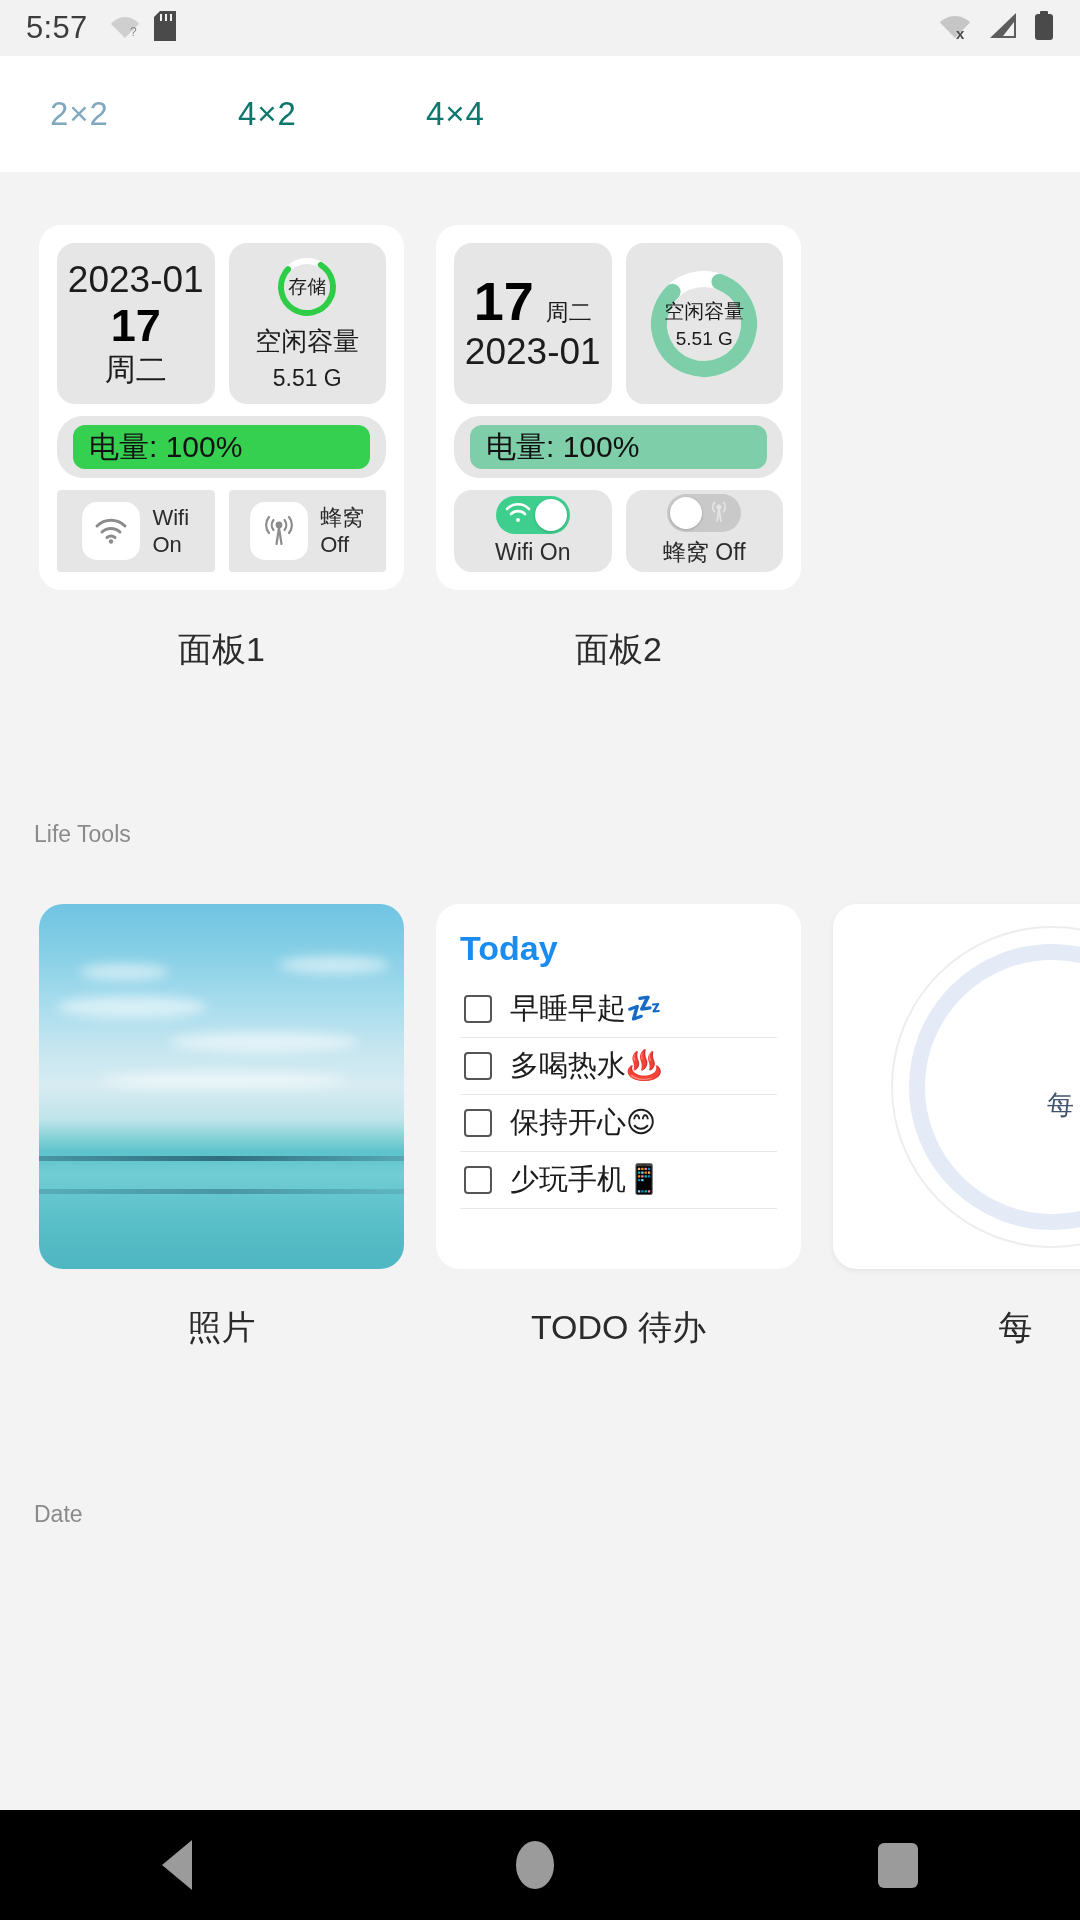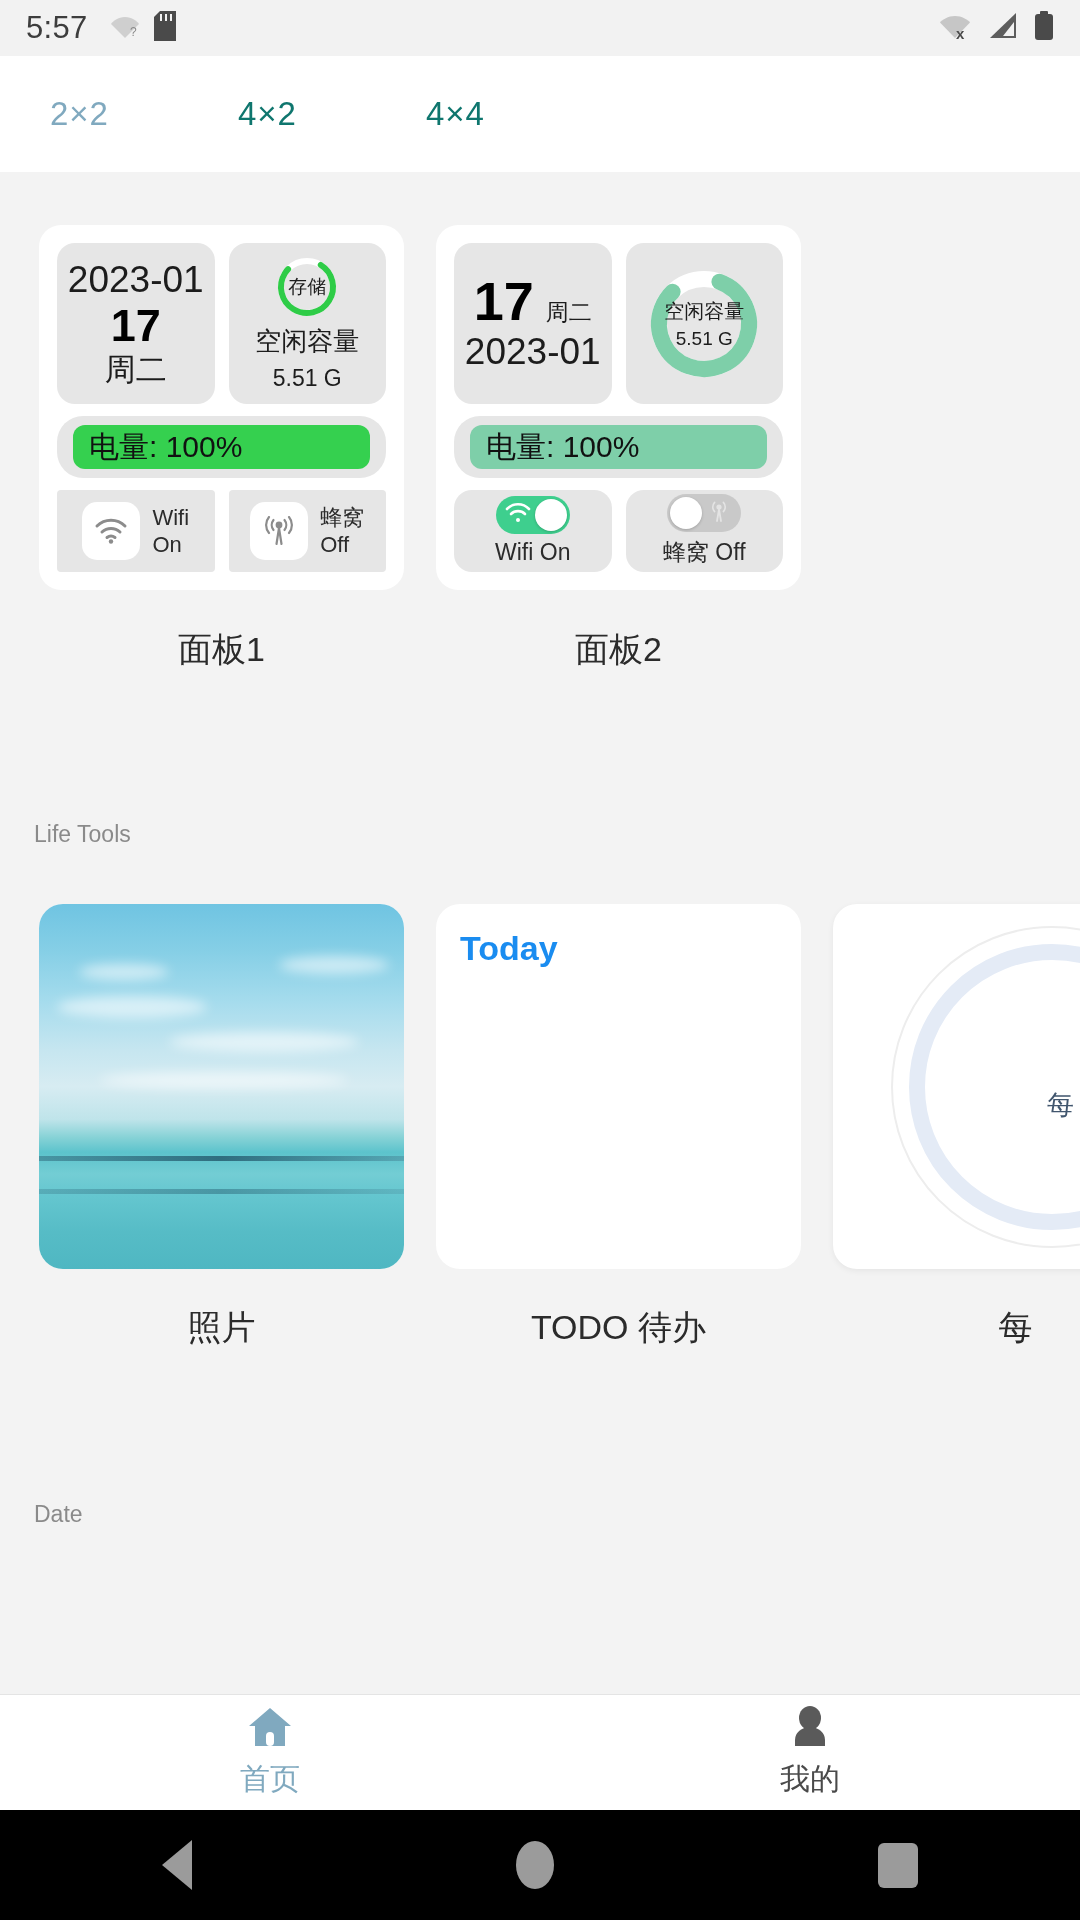--- a/index.html
+++ b/index.html
@@ -430,57 +430,55 @@
             <span class="horizon" style="top:285px; opacity:.55;"></span>
           </div>
         </div>
         <div class="tool-caption">照片</div>
       </div>
 
       <div class="tool-col">
         <div class="tool-card">
           <div class="todo">
             <div class="todo-title">Today</div>
+            <div class="todo-list">
+              <div class="todo-item">
+                <span class="cbox"></span>
+                <span class="todo-text">早睡早起💤</span>
+              </div>
+              <div class="todo-item">
+                <span class="cbox"></span>
+                <span class="todo-text">多喝热水♨️</span>
+              </div>
+              <div class="todo-item">
+                <span class="cbox"></span>
+                <span class="todo-text">保持开心😊</span>
+              </div>
+              <div class="todo-item">
+                <span class="cbox"></span>
+                <span class="todo-text">少玩手机📱</span>
+              </div>
+            </div>
           </div>
         </div>
         <div class="tool-caption">TODO 待办</div>
       </div>
 
       <div class="clip-col">
         <div class="clip-card">
           <span class="clip-ring-outer"></span>
           <span class="clip-ring-inner"></span>
           <span class="clip-text">每</span>
         </div>
         <div class="clip-caption">每</div>
       </div>
     </div>
 
     <div class="section-title" style="padding-top:150px">Date</div>
   </div>
 
-  <div class="bottom-nav">
-    <div class="nav-item active">
-      <span>
-        <svg width="46" height="42" viewBox="0 0 46 42">
-          <path d="M23 2 L44 20 L38 20 L38 40 L8 40 L8 20 L2 20 Z" fill="#80a9bf"></path>
-          <rect x="19" y="26" width="8" height="14" rx="4" fill="#ffffff"></rect>
-        </svg>
-      </span>
-      <span class="nav-label">首页</span>
-    </div>
-    <div class="nav-item inactive">
-      <span>
-        <svg width="46" height="42" viewBox="0 0 46 42">
-          <ellipse cx="23" cy="12" rx="11" ry="12" fill="#5a5a5a"></ellipse>
-          <path d="M8 40 L8 34 A15 13 0 0 1 38 34 L38 40 Z" fill="#5a5a5a"></path>
-        </svg>
-      </span>
-      <span class="nav-label">我的</span>
-    </div>
-  </div>
 
   <div class="android-nav">
     <span class="nav-back"></span>
     <span class="nav-home"></span>
     <span class="nav-recent"></span>
   </div>
 </div>
 
 </body></html>

